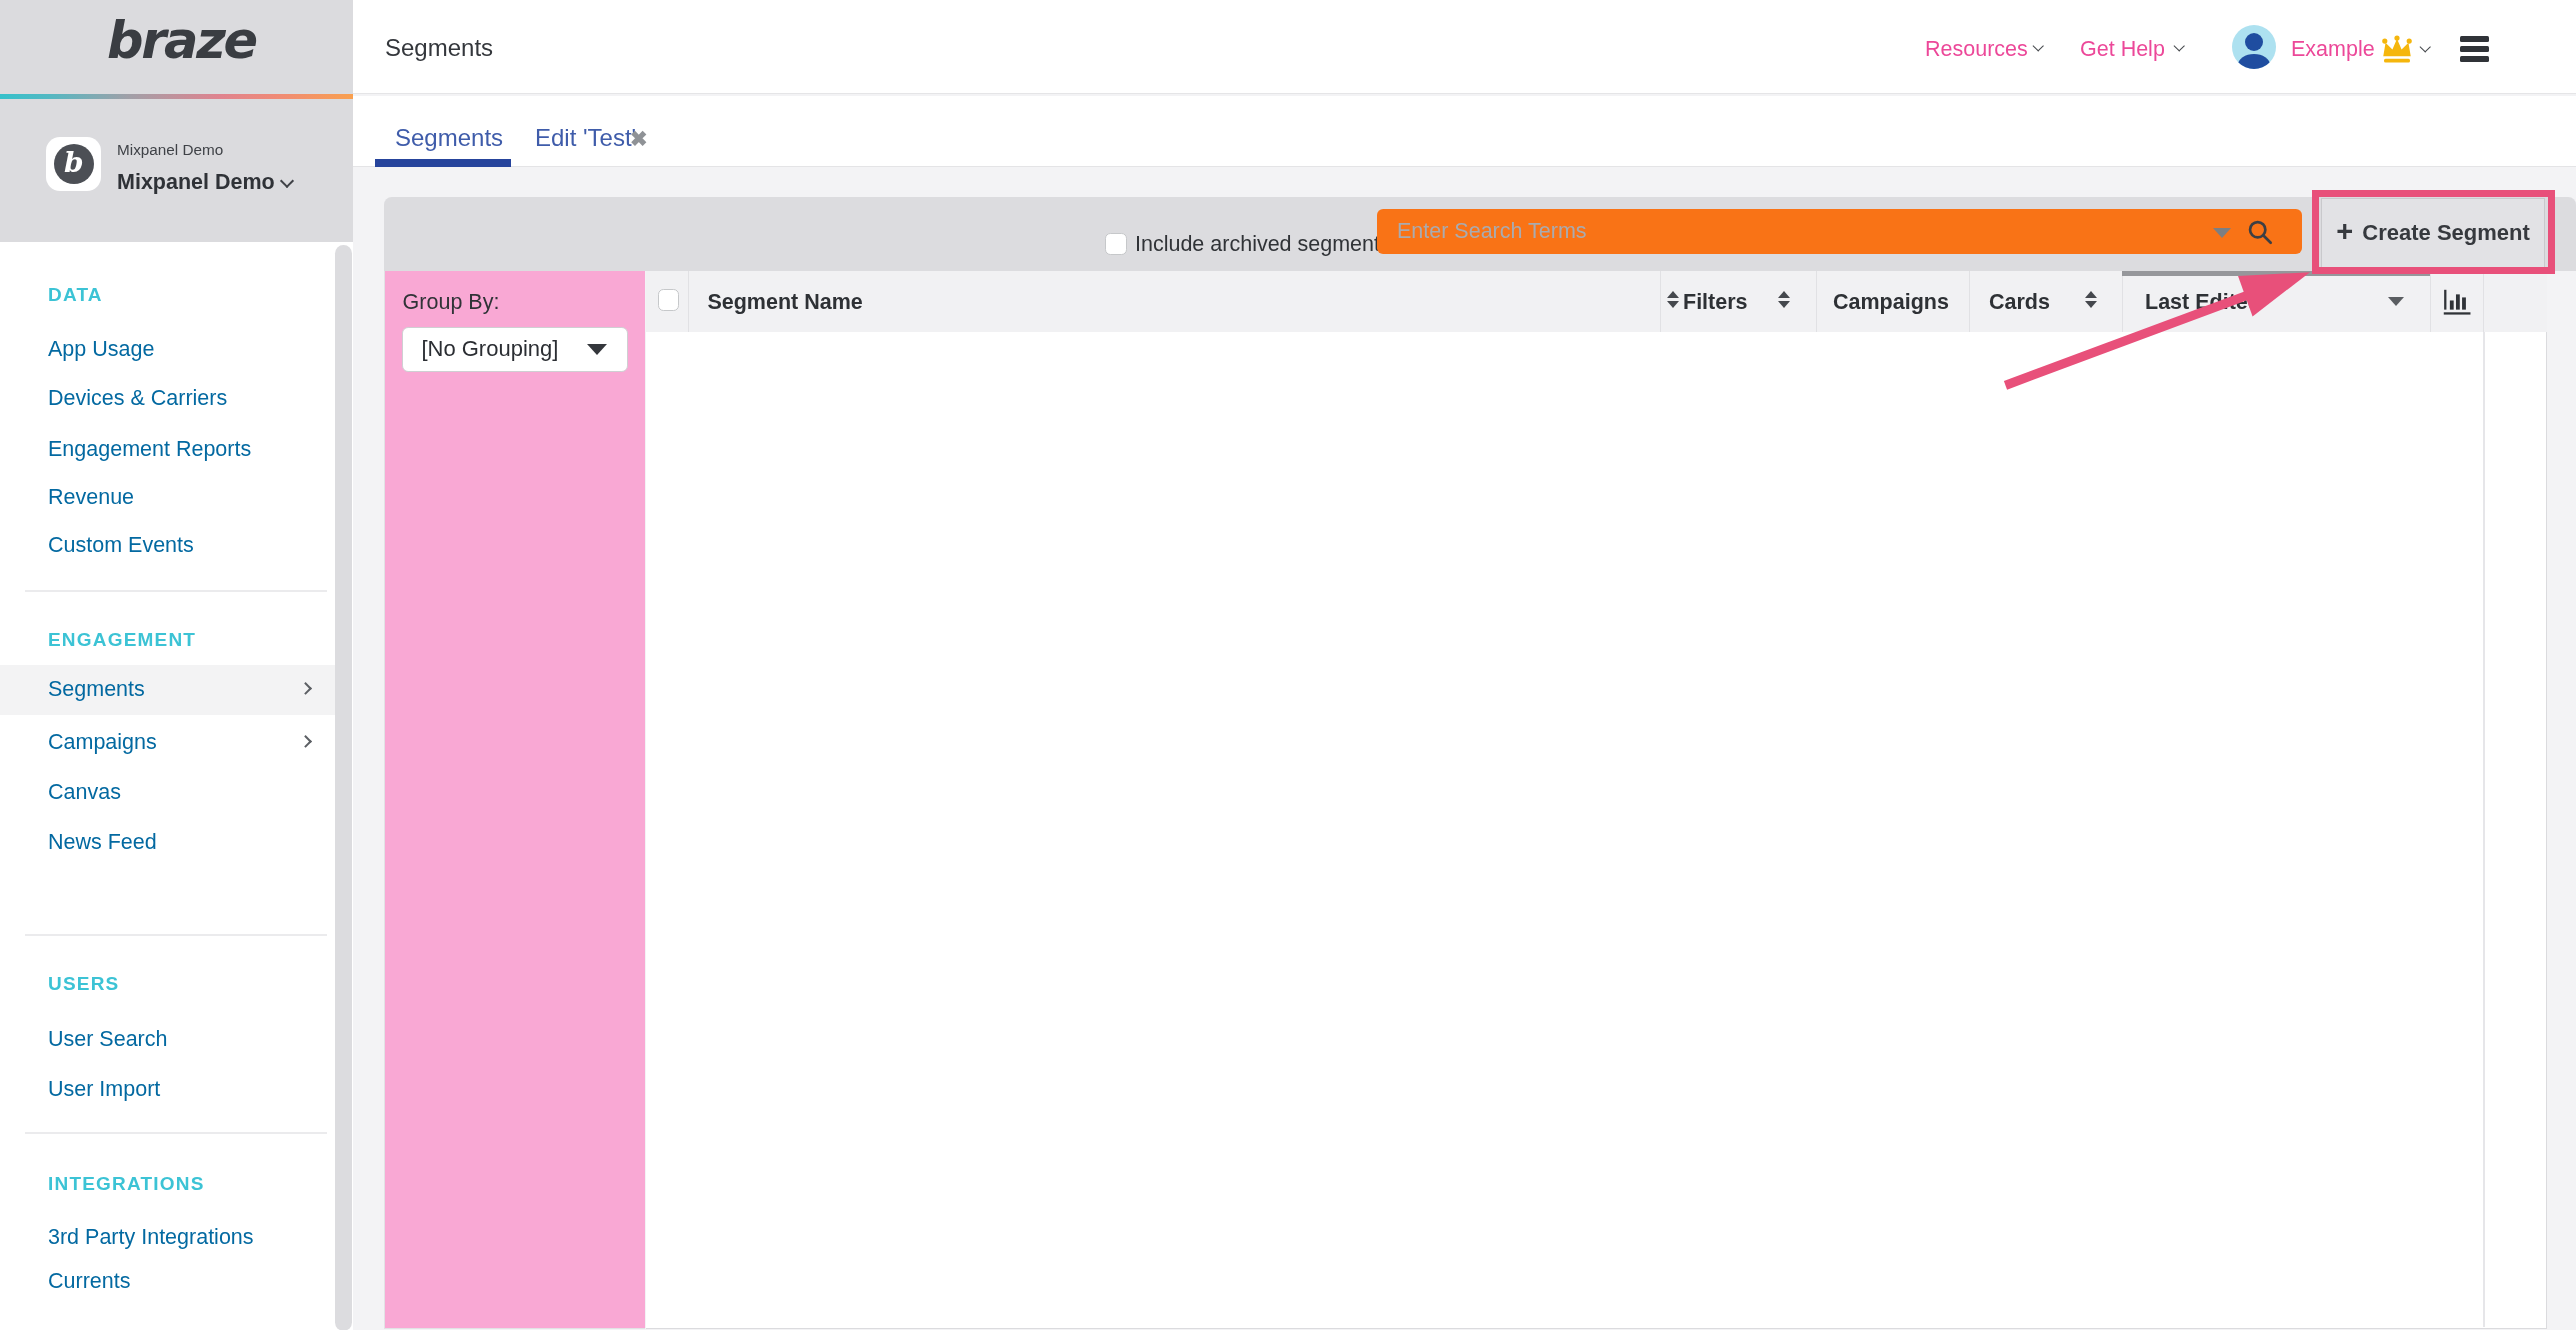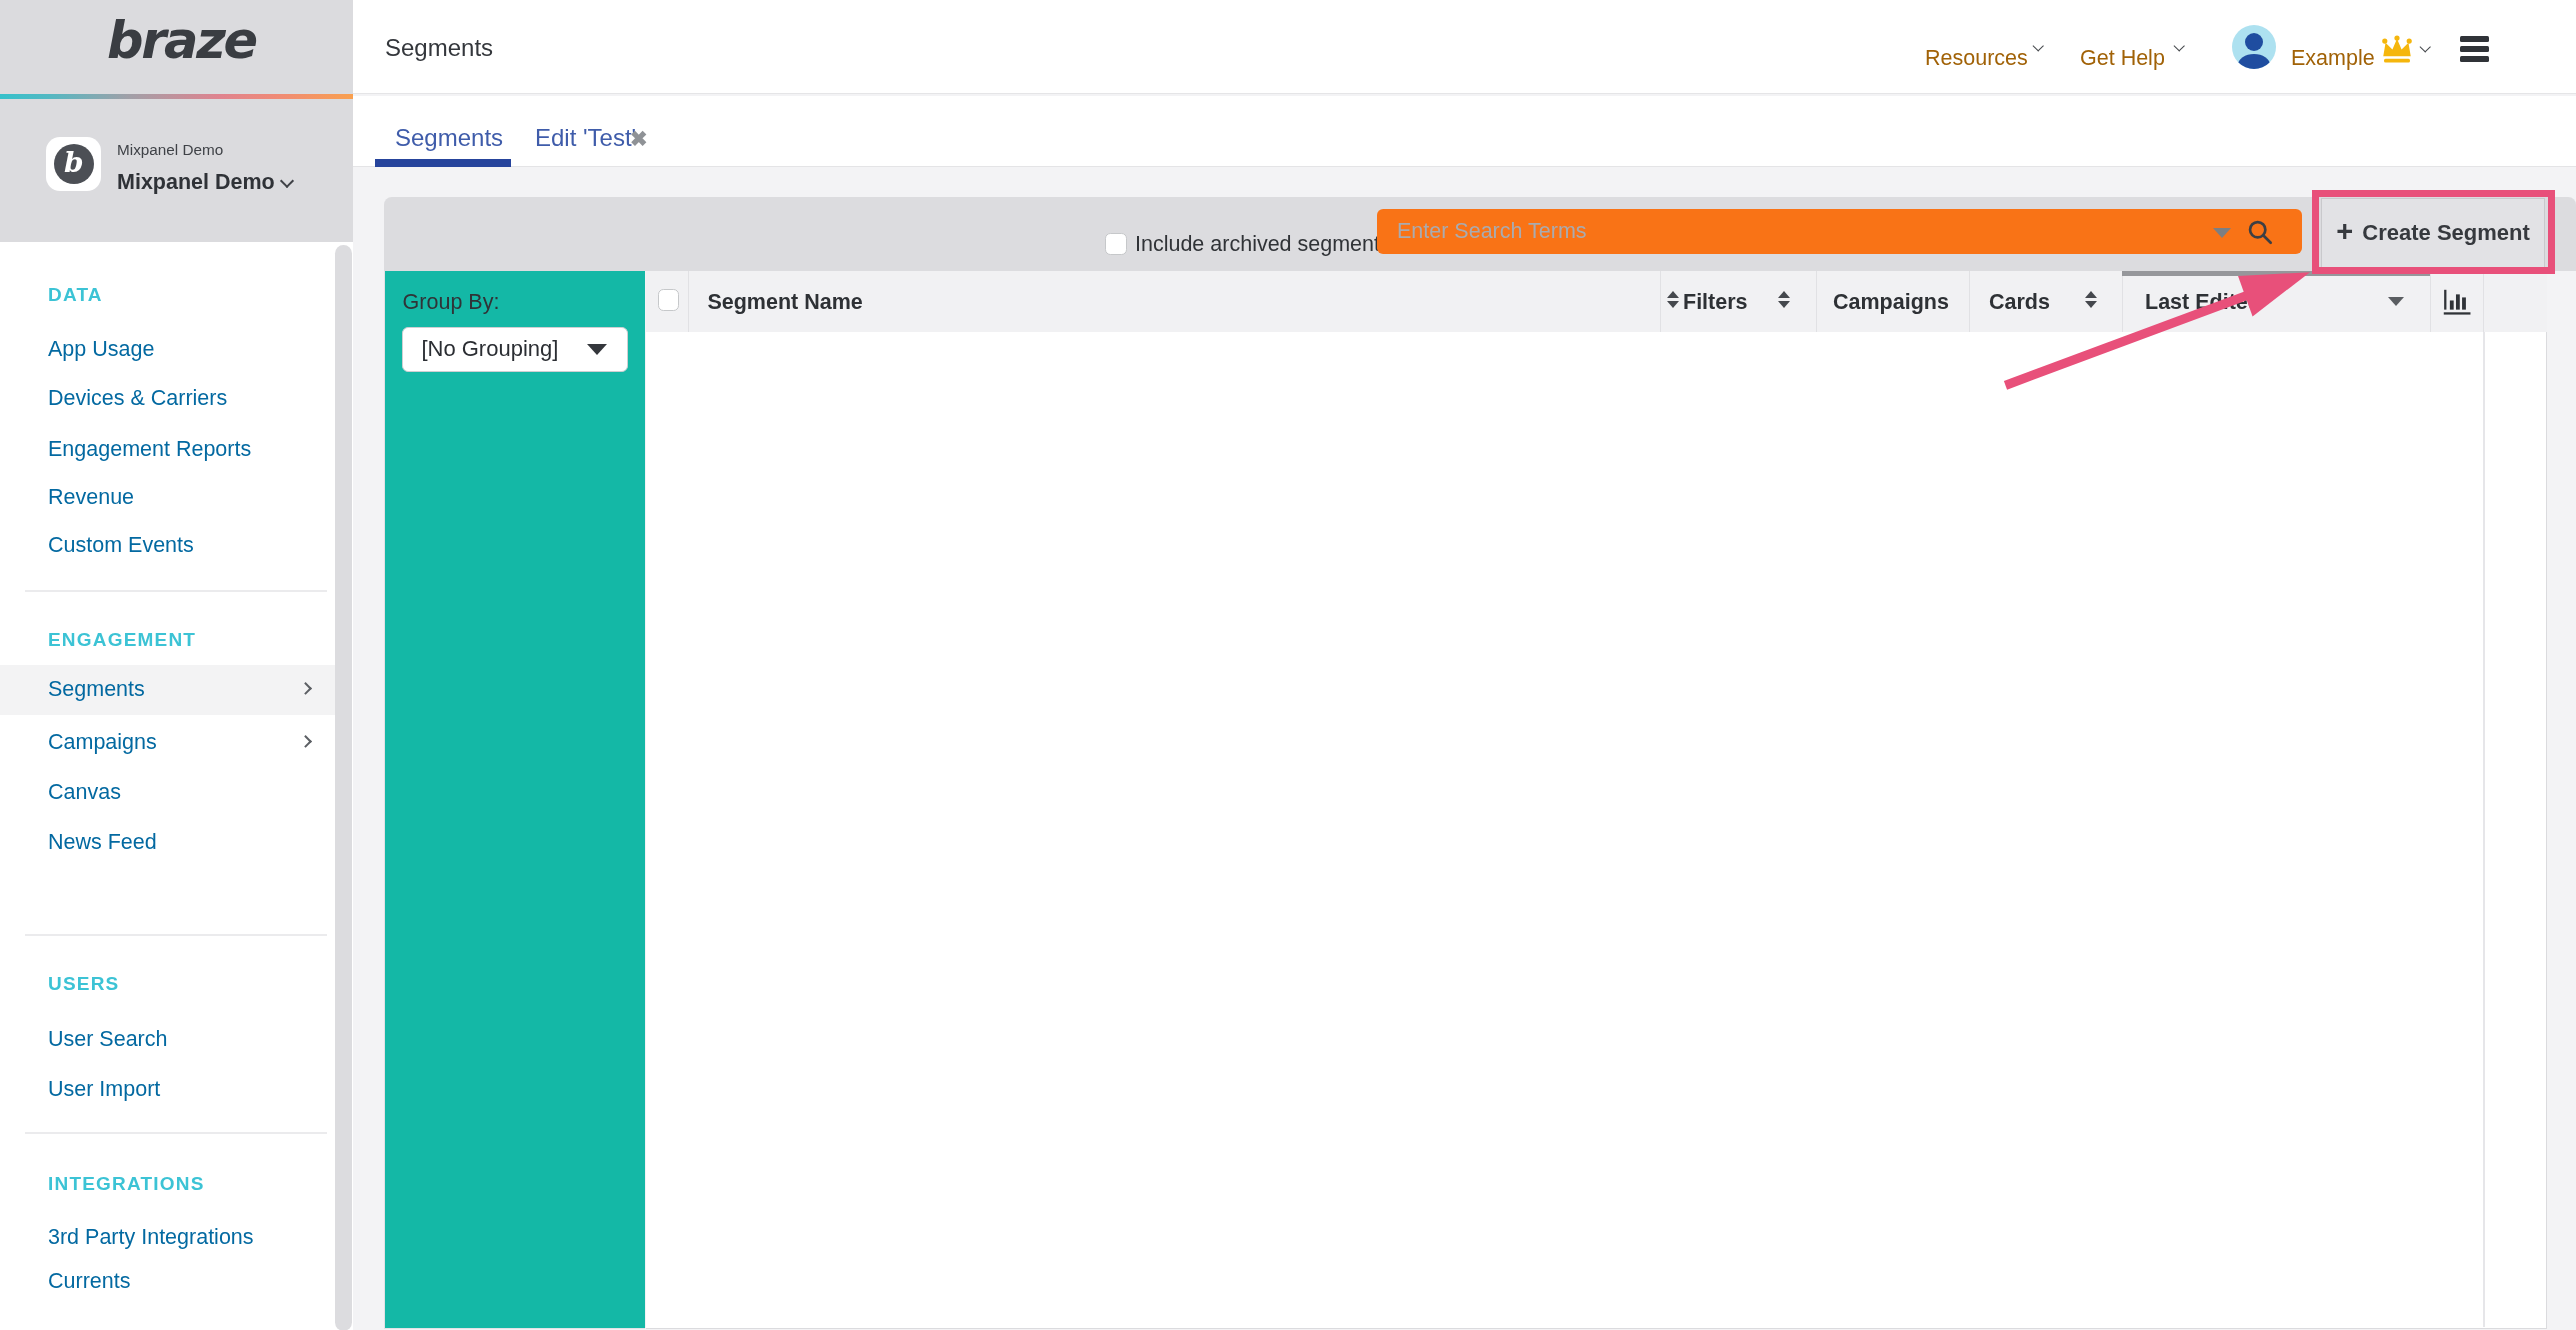--- a/index.html
+++ b/index.html
@@ -31,21 +31,21 @@
                letter-spacing:1.2px; color:#3cc3d5; line-height:26px; }
   .nav-item { left:0; width:335px; height:49px; padding-left:48px; font-size:21.5px; color:#0369a1; line-height:49px; }
   .nav-item.selected { background:#f3f3f4; }
   .nav-chevron { position:absolute; left:301px; top:19px; width:9.2px; height:9.2px;
                  border-right:2.3px solid #5c5f64; border-top:2.3px solid #5c5f64; transform:rotate(45deg); }
   .nav-divider { left:25px; width:302px; height:1.5px; background:#ebebed; }
 
   
   #top-bar { left:353px; top:0; width:2223px; height:94px; background:#ffffff; border-bottom:1.5px solid #e5e5e7; }
   #page-title { left:32px; top:34px; font-size:24px; font-weight:500; color:#34373c; }
-  .menu-label { top:37px; font-size:21.5px; color:#a16207;margin-top:9px; }
+  .menu-label { top:37px; font-size:21.5px; color:#ec4899; }
   .menu-chev { width:8.4px; height:8.4px; border-right:1.9px solid #45484c; border-bottom:1.9px solid #45484c;
                transform:rotate(45deg); }
   #avatar { left:1879px; top:25px; width:44px; height:44px; border-radius:50%; background:#ade1f0; overflow:hidden; }
   #avatar-head { left:13px; top:7.7px; width:18.4px; height:18.4px; border-radius:50%; background:#1f4da0; }
   #avatar-body { left:6.1px; top:29px; width:32px; height:21.5px; border-radius:50% 50% 0 0; background:#1f4da0; }
   #crown-icon { left:2027px; top:35px; }
   #hamburger { left:2107px; top:36px; width:29px; }
   .hamburger-bar { width:29px; height:6.1px; background:#303338; border-radius:1.5px; margin-bottom:3.8px; }
 
   
@@ -64,21 +64,21 @@
        background:transparent; padding-left:20px; font-family:"Liberation Sans", sans-serif; font-size:21.5px; color:#34373c; }
   #search-input::placeholder { color:#a9abb0; }
   #search-caret { position:absolute; left:836px; top:19px; width:0; height:0;
        border-left:9.2px solid transparent; border-right:9.2px solid transparent; border-top:10px solid #7c7f83; }
   #create-button { left:1937px; top:0.8px; width:224px; height:71px; background:#e2e2e5; border:1.5px solid #c9c9cc;
        display:flex; align-items:center; justify-content:center; color:#36393e; }
   #create-plus { font-size:29px; font-weight:700; margin-right:9.2px; margin-top:-3.1px; }
   #create-label { font-size:22px; font-weight:600; }
 
   
-  #group-panel { left:384px; top:271px; width:261px; height:1058px; background:#14b8a6;
+  #group-panel { left:384px; top:271px; width:261px; height:1058px; background:#f9a8d4;
        border-left:1.5px solid #e2e2e5; border-bottom:1.5px solid #e2e2e5; }
   #group-label { left:17.6px; top:19px; font-size:21.5px; color:#303337; }
   #group-select { left:17px; top:56px; width:226px; height:45px; background:#ffffff; border:1.5px solid #cfcfd2;
        border-radius:6.1px; font-size:22px; font-weight:500; color:#2b2e33; line-height:42px; padding-left:18.4px; }
   #group-caret { position:absolute; right:20px; top:16px; width:0; height:0;
        border-left:10px solid transparent; border-right:10px solid transparent; border-top:11.5px solid #34373c; }
 
   
   #table-header { left:646px; top:271px; width:1901px; height:61px; background:#f1f1f3; }
   .hcell { position:absolute; top:0; height:61px; border-left:1.5px solid #e1e1e4; }

